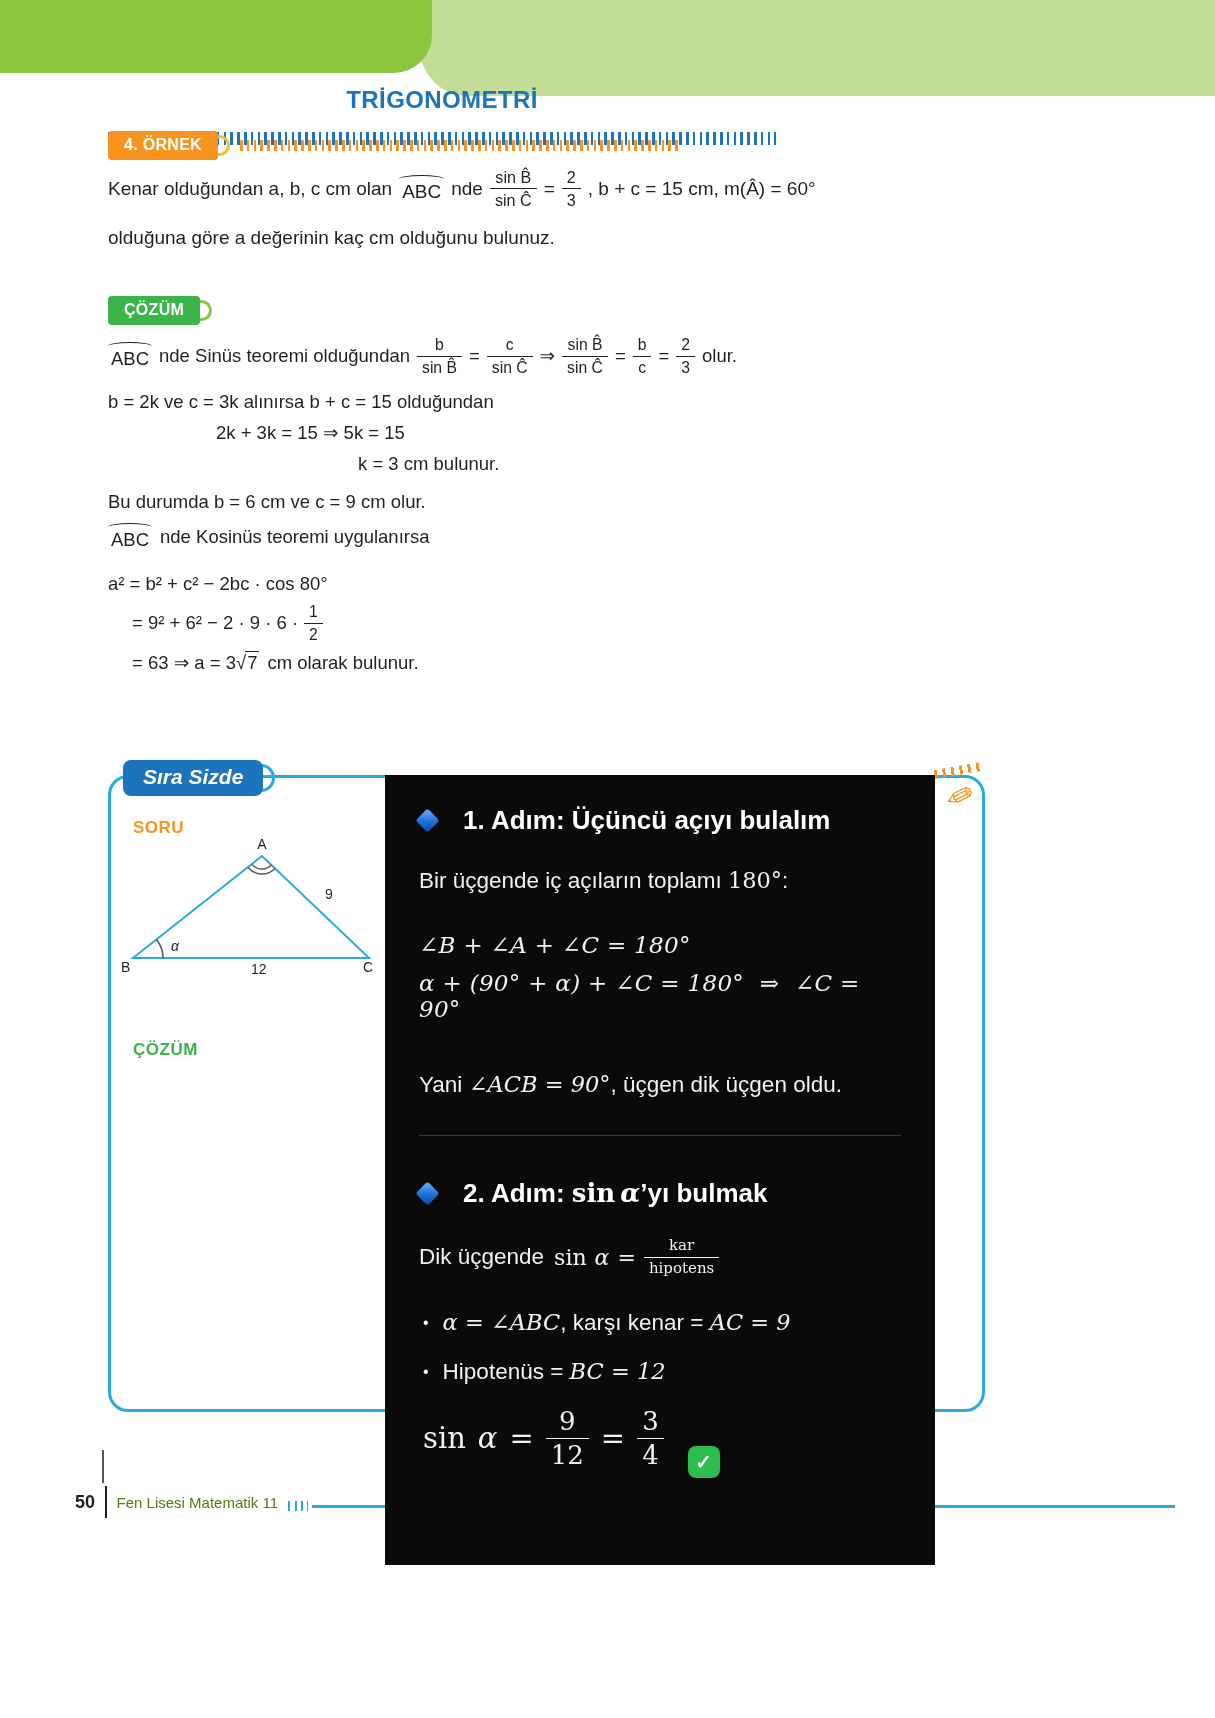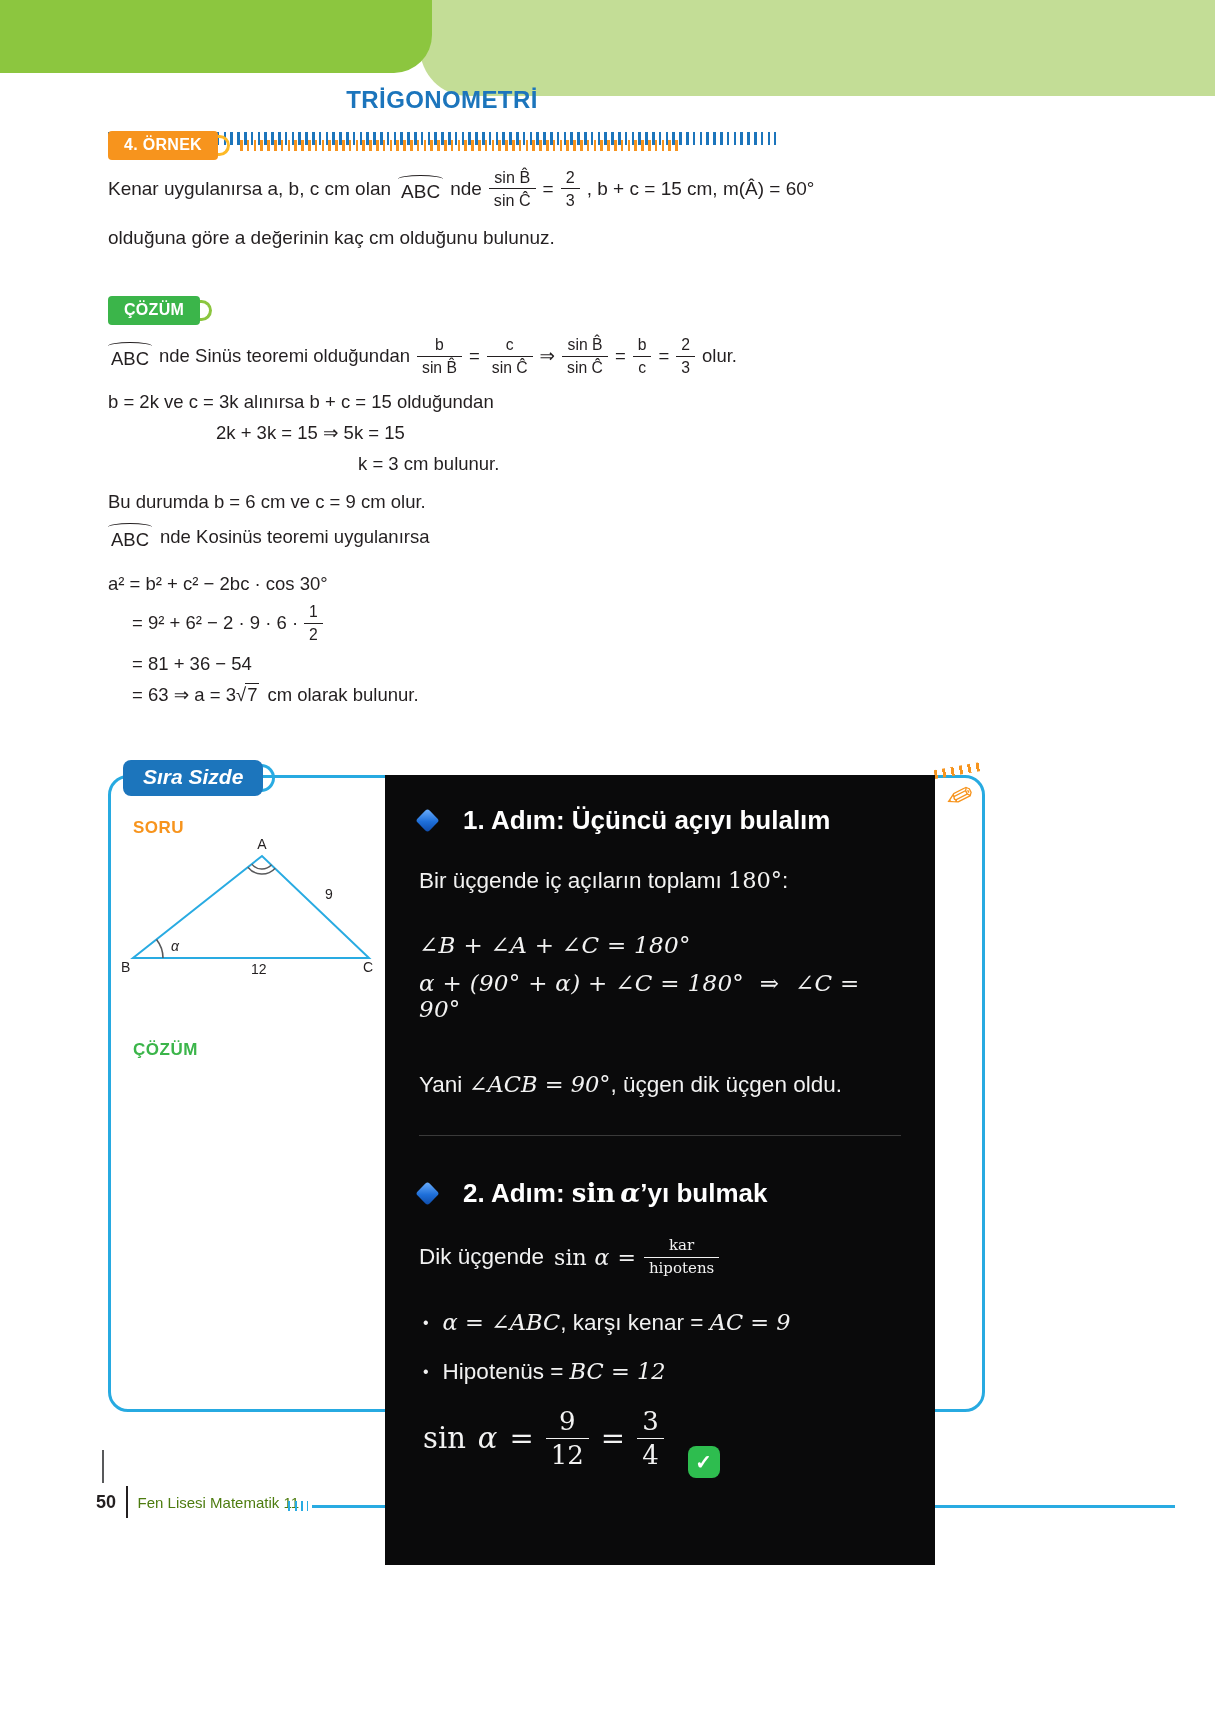--- a/index.html
+++ b/index.html
@@ -83,21 +83,21 @@
   .lead-math { display:flex; align-items:center; gap:8px; font-family:"DejaVu Serif","Liberation Serif",serif; font-size:22px; }
   .small-frac { font-size:15px; line-height:1.15; }
   .bullet-line { display:flex; align-items:baseline; gap:14px; font-size:22.5px; margin-bottom:22px; padding-left:4px; }
   .bullet-char { font-size:16px; position:relative; top:-2px; }
   .final-row { display:flex; align-items:center; gap:12px; margin-top:18px; font-family:"DejaVu Serif","Liberation Serif",serif; font-size:29px; padding-left:4px; }
   .final-row .frac { font-size:26px; }
   .check { width:32px; height:32px; background:#2EBD4F; border-radius:8px; color:#fff; display:flex; align-items:center; justify-content:center; font-size:20px; font-weight:bold; align-self:flex-end; margin-left:12px; margin-bottom:-8px; font-family:"Liberation Sans",sans-serif; }
 
   
   .footer-tick { position:absolute; left:102px; top:1450px; width:2px; height:33px; background:#58595B; }
-  .footer { position:absolute; left:96px; top:1486px; display:flex; align-items:center; z-index:2; }
+  .footer { position:absolute; left:75px; top:1486px; display:flex; align-items:center; z-index:2; }
   .page-num { font-weight:bold; font-size:18px; }
   .footer-sep { width:1.5px; height:32px; background:#231F20; margin:0 10px; }
   .book-title { color:#4d7c0f; font-size:15px; }
   .footer-dashes { position:absolute; left:288px; top:1501px; width:20px; height:10px; background:repeating-linear-gradient(90deg,#29ABE2 0 2.2px, transparent 2.2px 6.5px); z-index:2; }
   .bottom-line { position:absolute; left:312px; top:1505px; width:863px; height:2.5px; background:#29ABE2; z-index:2; }
 </style>
 </head>
 <body>
 
 <div class="page">
@@ -113,21 +113,21 @@
   <div class="badge-row example-row">
     <span class="badge-wrap">
       <span class="badge orange">4. ÖRNEK</span>
       <span class="badge-tail tail-orange"></span>
     </span>
     <span class="dotline dot-orange"></span>
   </div>
 
   <div class="problem">
     <div class="mline">
-      <span>Kenar uygulanırsa a, b, c cm olan</span>
+      <span>Kenar olduğundan a, b, c cm olan</span>
       <span class="widehat">ABC</span>
       <span>nde</span>
       <span class="frac">
         <span class="fnum">sin B̂</span>
         <span class="fden">sin Ĉ</span>
       </span>
       <span>=</span>
       <span class="frac">
         <span class="fnum">2</span>
         <span class="fden">3</span>
@@ -175,29 +175,28 @@
       <span>olur.</span>
     </div>
     <div class="sol-l2">b = 2k  ve  c = 3k  alınırsa  b + c = 15  olduğundan</div>
     <div class="sol-l3">2k + 3k = 15 ⇒ 5k = 15</div>
     <div class="sol-l4">k = 3  cm  bulunur.</div>
     <div class="sol-l5">Bu durumda  b = 6  cm  ve  c = 9  cm  olur.</div>
     <div class="sol-l6">
       <span class="widehat">ABC</span>
       <span>nde Kosinüs teoremi uygulanırsa</span>
     </div>
-    <div class="sol-l7">a² = b² + c² − 2bc · cos 30°</div>
+    <div class="sol-l7">a² = b² + c² − 2bc · cos 80°</div>
     <div class="sol-l8">
       <span>= 9² + 6² − 2 · 9 · 6 ·</span>
       <span class="frac">
         <span class="fnum">1</span>
         <span class="fden">2</span>
       </span>
     </div>
-    <div class="sol-l9">= 81 + 36 − 54</div>
     <div class="sol-l10">
       <span>= 63 ⇒ a = 3</span>
       <span>√</span>
       <span class="radicand">7</span>
       <span class="after-rad">cm  olarak  bulunur.</span>
     </div>
   </div>
 
   <div class="sira-box">
     <span class="sira-tab-wrap">

